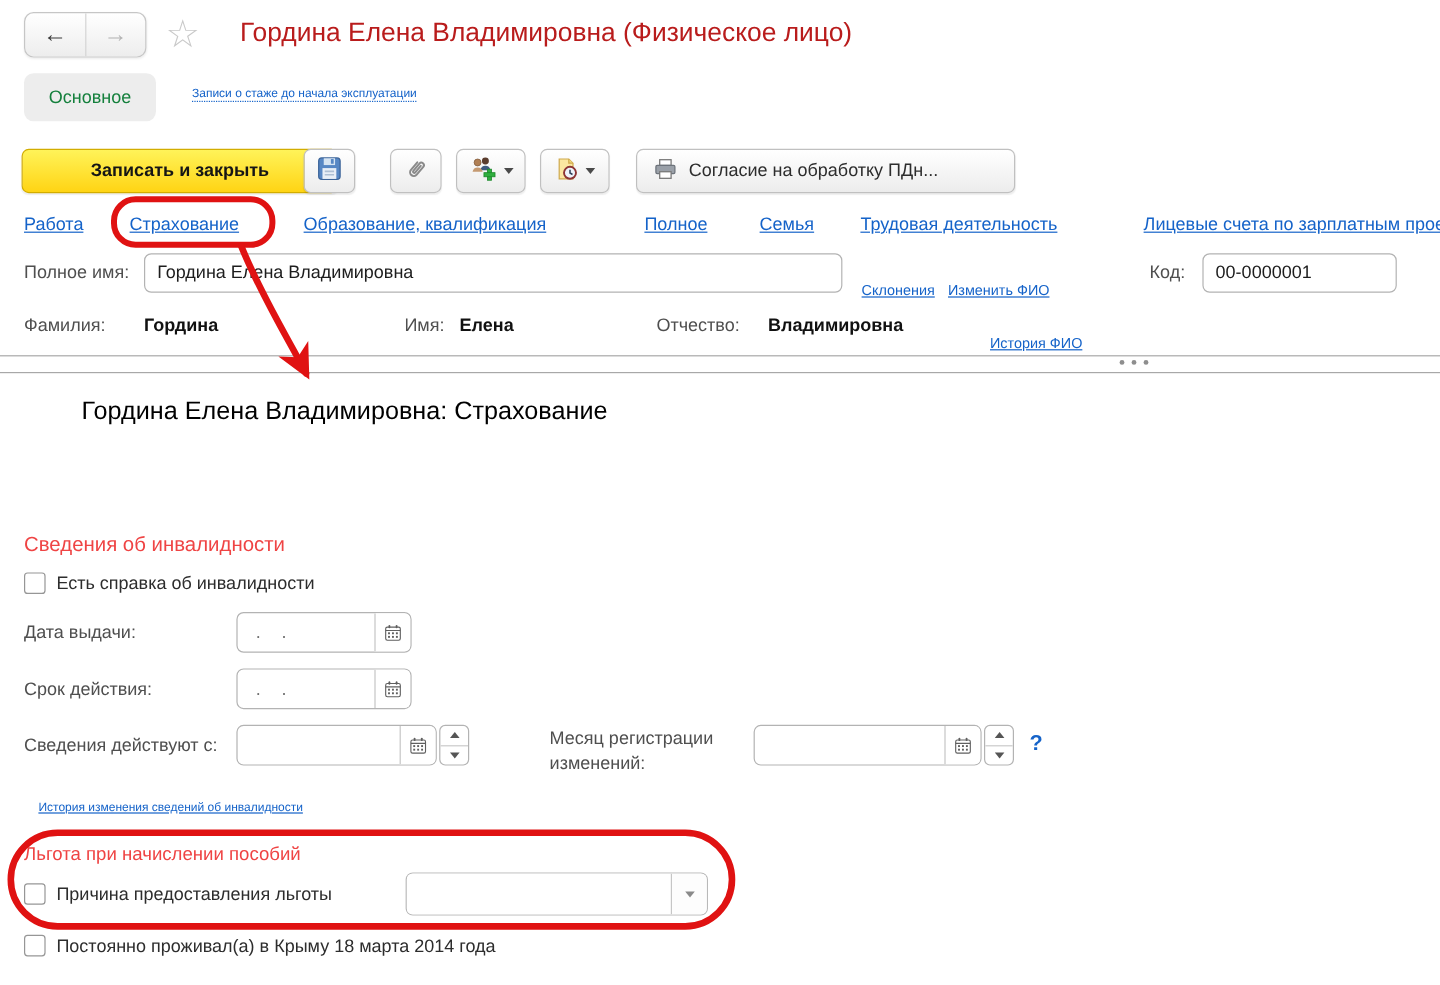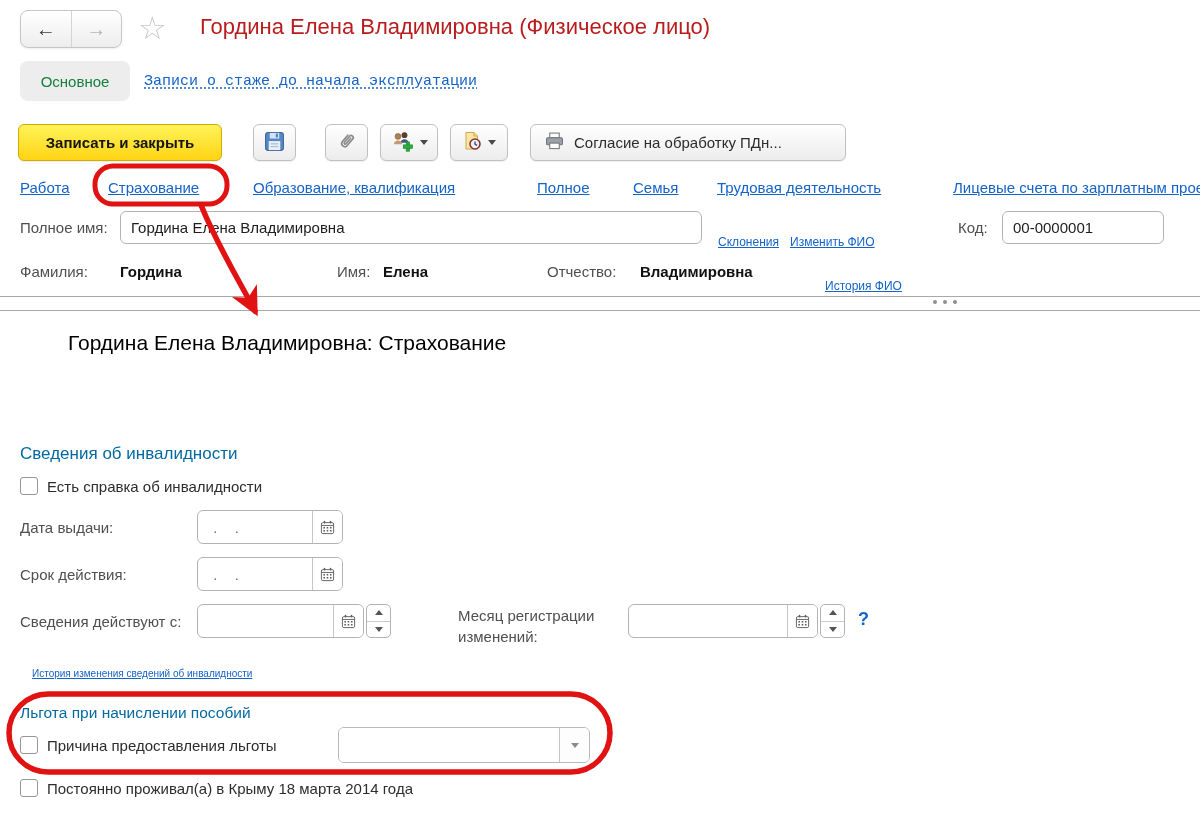--- a/index.html
+++ b/index.html
@@ -37,33 +37,33 @@
 
   
   .tab-main {
     position: absolute; left: 20px; top: 61px; width: 110px; height: 40px;
     background: #ededed; border-radius: 8px;
     display: flex; align-items: center; justify-content: center;
     font-size: 15px; color: #15803d; cursor: pointer;
   }
   a.link { color: #1563c9; text-decoration: underline; cursor: pointer; white-space: nowrap; }
   a.link.dotted { text-decoration-style: dotted; text-underline-offset: 3px; }
-  .records-link { position: absolute; left: 144px; top: 73px; font-size: 15px; font-family: Liberation Mono, monospace; }
+  .records-link { position: absolute; left: 160px; top: 73px; font-size: 10px; }
 
   
   .tb {
     position: absolute; top: 124px; height: 37px;
     border: 1px solid #c0c0c0; border-radius: 6px;
     background: linear-gradient(#ffffff, #ececec);
     box-shadow: 0 1px 1px rgba(0,0,0,.07);
     display: flex; align-items: center; justify-content: center; gap: 6px;
     cursor: pointer; font-family: inherit; font-size: 15px; color: #2d2d2d;
   }
   .tb-primary {
-    left: 18px; width: 204px;
+    left: 18px; width: 264px;
     background: linear-gradient(#fff359, #ffd414);
     border-color: #d2ad00; font-weight: 700; color: #151515;
   }
   .tb-save { left: 253px; width: 43px; }
   .tb-clip { left: 325px; width: 43px; }
   .tb-people { left: 380px; width: 58px; }
   .tb-doc { left: 450px; width: 58px; }
   .tb-print { left: 530px; width: 316px; justify-content: flex-start; padding: 0 14px; gap: 10px; }
   .caret-down {
     width: 0; height: 0; border: 4px solid transparent; border-top: 5px solid #4a4a4a;
@@ -86,21 +86,21 @@
   
   .hline { position: absolute; left: 0; width: 1200px; border-top: 1.5px solid #a8a8a8; }
   .splitter-dots { position: absolute; left: 933px; top: 300px; display: flex; gap: 6px; cursor: row-resize; }
   .splitter-dots i { width: 4px; height: 4px; border-radius: 50%; background: #8e8e8e; }
 
   
   .section-heading {
     position: absolute; left: 68px; top: 331px; font-size: 21px; font-weight: 500; color: #000;
     white-space: nowrap;
   }
-  .grp-title { position: absolute; color: #0369a1; white-space: nowrap; }
+  .grp-title { position: absolute; color: #ef4444; white-space: nowrap; }
   .grp-title.big { left: 20px; top: 444px; font-size: 17px; }
   .grp-title.small { left: 20px; top: 704px; font-size: 15.5px; }
 
   .cb {
     position: absolute; width: 18px; height: 18px; background: #fff;
     border: 1px solid #969696; border-radius: 3px; cursor: pointer;
   }
   .cb-label { position: absolute; font-size: 15px; color: #2d2d2d; white-space: nowrap; }
 
   .field {

